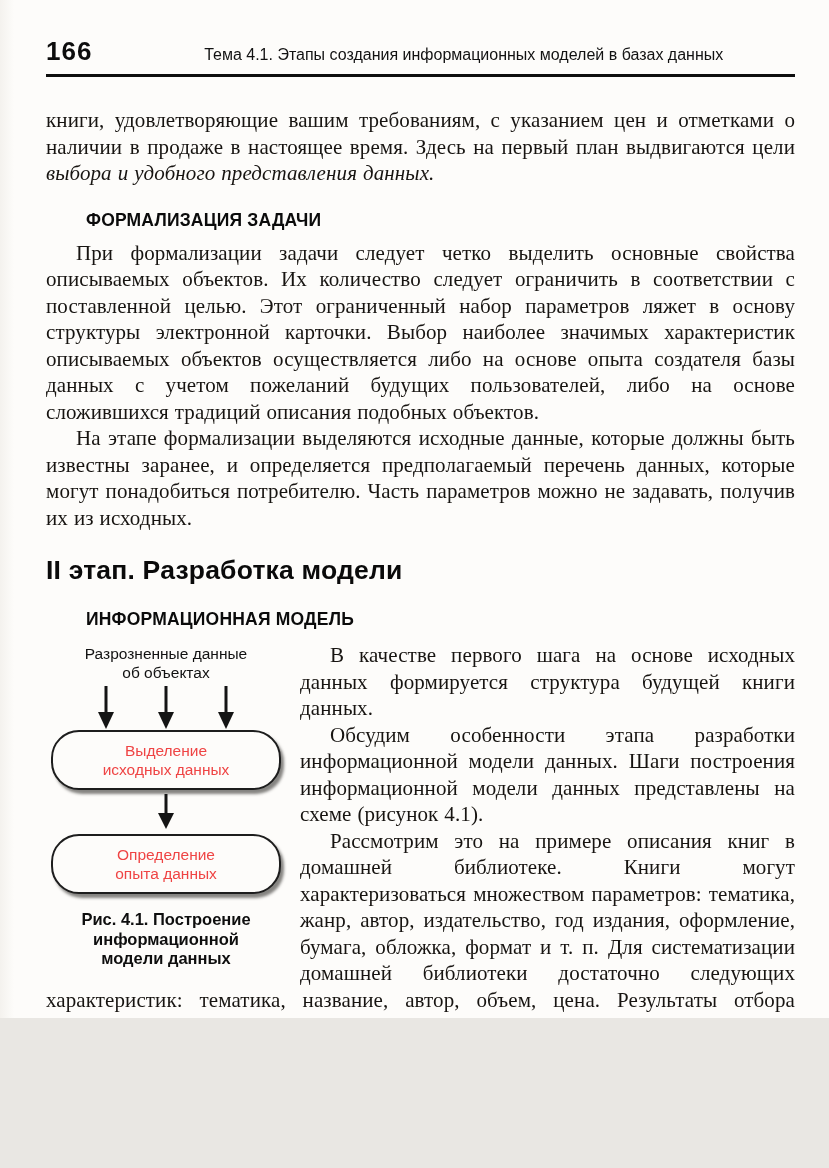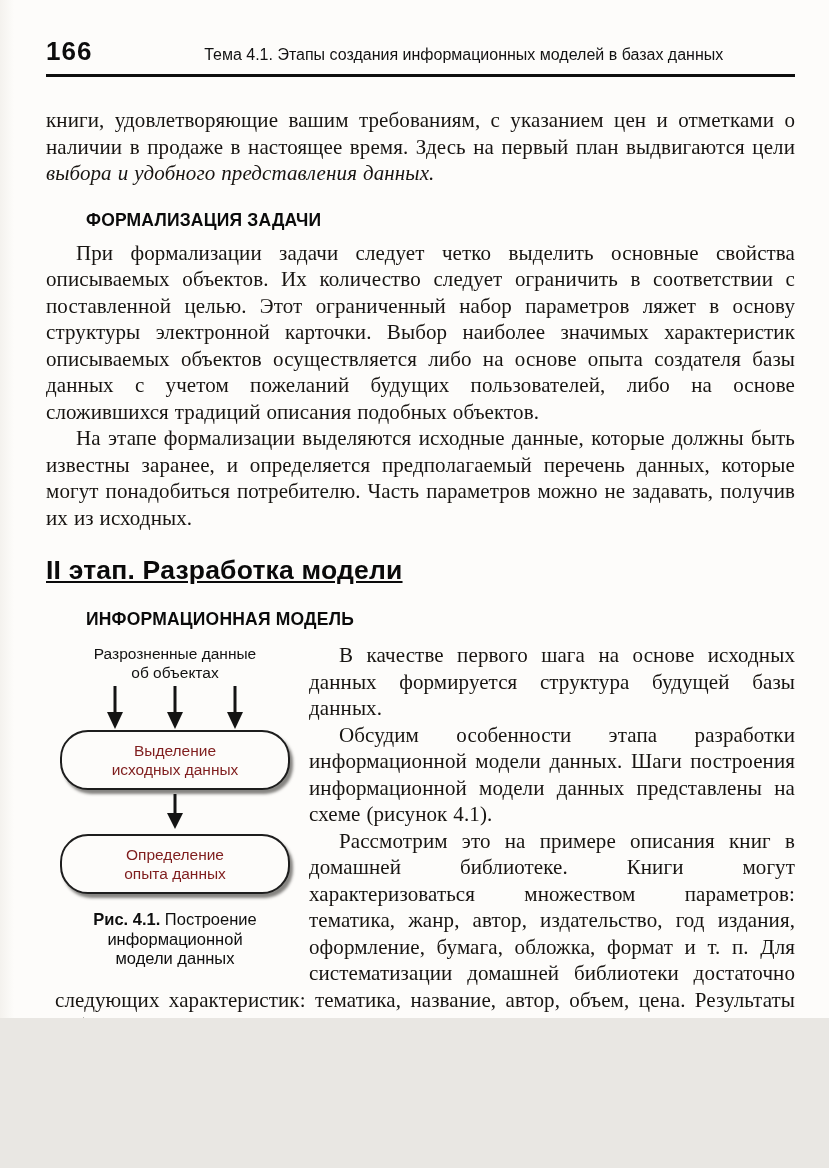--- a/index.html
+++ b/index.html
@@ -45,54 +45,54 @@
   em { font-style: italic; }
 
   .sub-head {
     font-family: "Liberation Sans", sans-serif;
     font-size: 17.5px; font-weight: bold; color: #0b0b0b;
     margin: 23px 0 9px 40px; letter-spacing: 0.2px;
   }
   .stage-head {
     font-family: "Liberation Sans", sans-serif;
     font-size: 26.5px; font-weight: bold; color: #0a0a0a;
-    margin: 24px 0 16px 0; letter-spacing: 0.2px; text-decoration: underline;
+    margin: 24px 0 16px 0; letter-spacing: 0.2px;
   }
 
   
-  .model-section { margin-top: 12px; margin-left: 9px; }
+  .model-section { margin-top: 12px; }
   .model-section::after { content: ""; display: block; clear: both; }
   .flow-figure {
     float: left;
     width: 240px;
     margin: 3px 14px 0 0;
     font-family: "Liberation Sans", sans-serif;
     text-align: center;
   }
   .pre { white-space: pre-line; }
   .fig-label { font-size: 15.5px; line-height: 18.5px; color: #111; }
   .arrow-svg { display: block; margin: 4px auto 0 auto; }
   .flow-box {
     box-sizing: border-box;
     width: 230px; margin: 0 auto;
     border: 2px solid #1d1d1d;
     border-radius: 28px;
     background: #fdfcfa;
     box-shadow: 3px 4px 3px rgba(35,32,30,0.55);
     font-size: 15.5px; line-height: 19px;
-    padding: 9px 4px; color: #7f1d1d;
+    padding: 9px 4px; color: #ef4444;
   }
   .fig-caption {
     display: block;
     margin: 16px auto 0 auto;
     width: 195px;
     font-size: 16.5px; line-height: 19.5px;
     font-weight: bold; color: #0e0e0e;
   }
-  .fig-caption .cap-text { font-weight: normal; }
+  .fig-caption .cap-text { font-weight: bold; }
 </style>
 </head>
 <body>
 
 <div class="page">
 
   <header class="running-head">
     <span class="page-num">166</span>
     <span class="run-title">Тема 4.1. Этапы создания информационных моделей в базах данных</span>
   </header>
@@ -133,19 +133,19 @@
           <polygon points="2,19 18,19 10,35" stroke="none"></polygon>
         </g>
       </svg>
 
       <div class="flow-box pre" style="margin-top:4px;">Определение
 опыта данных</div>
 
       <figcaption class="fig-caption"><b>Рис. 4.1.</b><span class="cap-text"> Построение информационной модели данных</span></figcaption>
     </figure>
 
-    <p class="body-text">В качестве первого шага на основе исходных данных формируется структура будущей базы данных.</p>
+    <p class="body-text">В качестве первого шага на основе исходных данных формируется структура будущей книги данных.</p>
     <p class="body-text">Обсудим особенности этапа разработки информационной модели данных. Шаги построения информационной модели данных представлены на схеме (рисунок 4.1).</p>
     <p class="body-text">Рассмотрим это на примере описания книг в домашней библиотеке. Книги могут характеризоваться множеством параметров: тематика, жанр, автор, издательство, год издания, оформление, бумага, обложка, формат и т. п. Для систематизации домашней библиотеки достаточно следующих характеристик: тематика, название, автор, объем, цена. Результаты отбора описываемых характеристик и определения их типов можно представить в виде таблицы 4.1.</p>
 
   </section>
 
 </div>
 
 </body></html>

